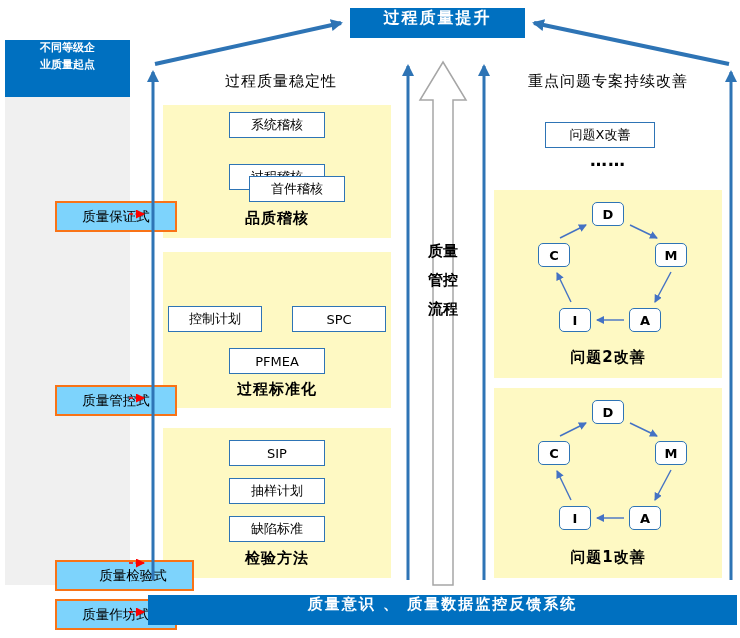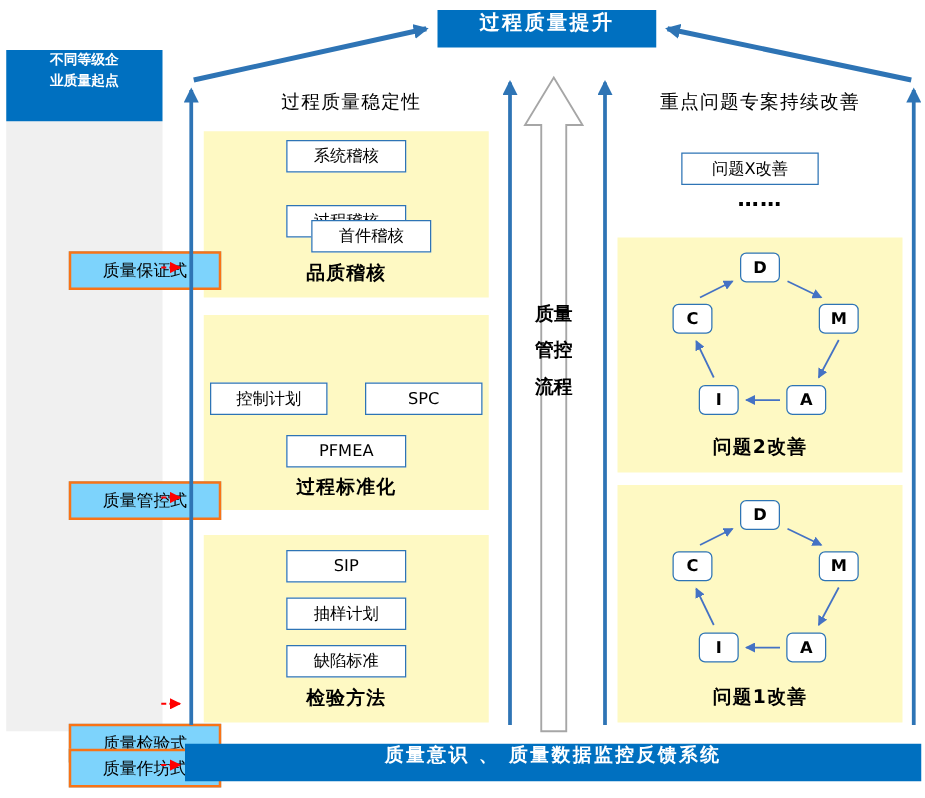--- a/index.html
+++ b/index.html
@@ -57,21 +57,21 @@
     <span>过程质量提升</span>
   </div>
 
   <div class="abs blue-fill left-header">
     <span>不同等级企业质量起点</span>
   </div>
   <div class="abs left-col"></div>
 
   <div class="abs level-box" style="top:201px;">质量保证式</div>
   <div class="abs level-box" style="top:385px;">质量管控式</div>
-  <div class="abs level-box" style="top:579px;">质量检验式</div>
+  <div class="abs level-box" style="top:560px;padding-left:17px;">质量检验式</div>
   <div class="abs level-box" style="top:599px;">质量作坊式</div>
 
   <div class="abs col-header" style="left:153px;width:256px;">过程质量稳定性</div>
   <div class="abs col-header" style="left:484px;width:248px;">重点问题专案持续改善</div>
 
   <div class="abs panel" style="left:163px;top:105px;width:228px;height:133px;">
     <div class="sbox" style="left:66px;top:7px;width:96px;">系统稽核</div>
     <div class="sbox" style="left:66px;top:39px;width:96px;margin-top:20px;">过程稽核</div>
     <div class="sbox" style="left:66px;top:71px;width:96px;margin-left:20px;">首件稽核</div>
     <div class="glabel" style="top:104px;">品质稽核</div>

